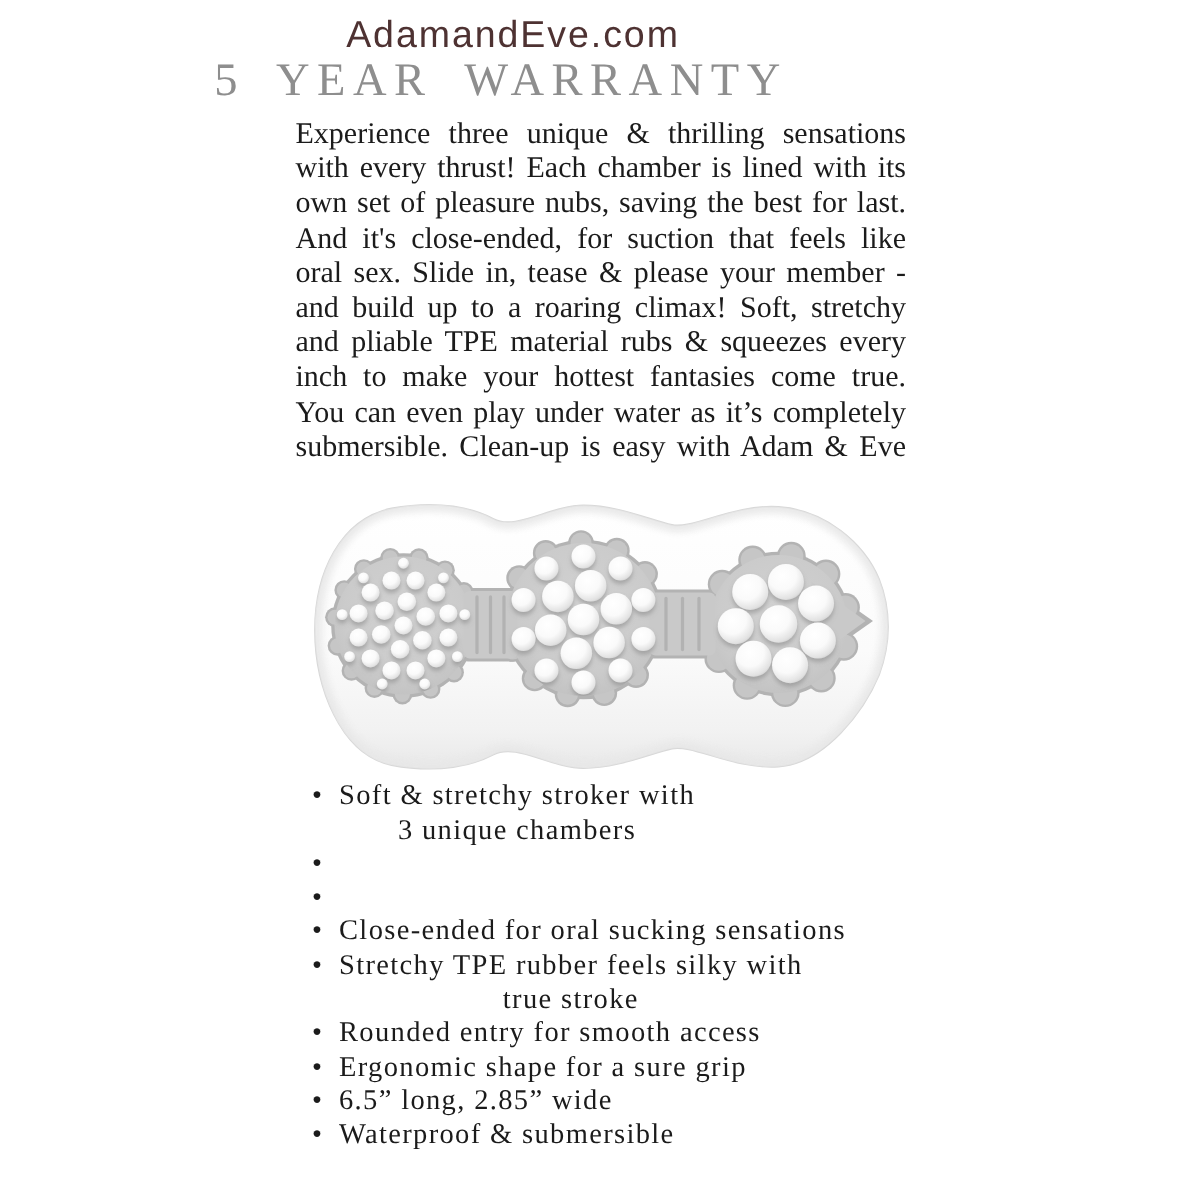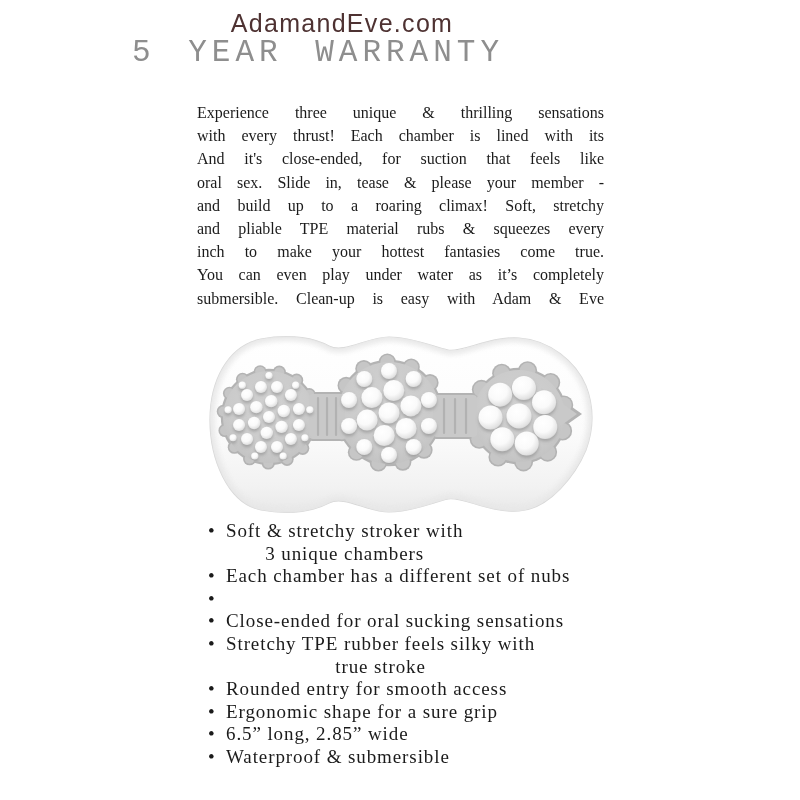--- a/index.html
+++ b/index.html
@@ -7,27 +7,27 @@
   .page{
     position:relative;width:800px;height:800px;overflow:hidden;background:#ffffff;
     font-family:"Liberation Serif",serif;color:var(--body-text,#1b1b1b);
   }
   .site{
     position:absolute;top:9px;left:0;width:684px;text-align:center;
     font-family:"Liberation Sans",sans-serif;font-size:25px;font-weight:400;
     letter-spacing:1.3px;color:var(--site-text,#4e3232);
   }
   .warranty{
-    position:absolute;top:35px;left:0;width:636px;text-align:center;
-    font-family:Liberation Mono, monospace;font-size:31px;font-weight:400;
+    position:absolute;top:35px;left:16px;width:636px;text-align:center;
+    font-family:Liberation Serif, serif;font-size:31px;font-weight:400;
     letter-spacing:5px;word-spacing:9px;color:var(--warranty-text,#8e8e8e);
   }
   .desc{
     position:absolute;left:197px;top:78px;width:407px;
-    font-size:16px;line-height:23.2px;margin-top:23px;
+    font-size:20px;line-height:23.2px;
   }
   .pl{text-align:justify;text-align-last:justify;white-space:normal;}
   .pl.last{text-align-last:left;}
   .cutwrap{position:absolute;left:203px;top:332px;width:394px;height:186px;}
   .cutwrap svg{display:block;width:394px;height:186px;}
   .features{
     position:absolute;left:208px;top:520px;width:400px;
     font-size:19px;line-height:22.6px;letter-spacing:0.9px;
   }
   .features ul{list-style:none;margin:0;padding:0;}
@@ -39,20 +39,21 @@
 <body>
 
 <div class="page">
 
   <div class="site">AdamandEve.com</div>
   <div class="warranty">5 YEAR WARRANTY</div>
 
   <div class="desc">
     <div class="pl">Experience three unique &amp; thrilling sensations</div>
     <div class="pl">with every thrust! Each chamber is lined with its</div>
+    <div class="pl">own set of pleasure nubs, saving the best for last.</div>
     <div class="pl">And it's close-ended, for suction that feels like</div>
     <div class="pl">oral sex. Slide in, tease &amp; please your member -</div>
     <div class="pl">and build up to a roaring climax! Soft, stretchy</div>
     <div class="pl">and pliable TPE material rubs &amp; squeezes every</div>
     <div class="pl">inch to make your hottest fantasies come true.</div>
     <div class="pl">You can even play under water as it’s completely</div>
     <div class="pl">submersible. Clean-up is easy with Adam &amp; Eve</div>
   </div>
 
   <div class="cutwrap" role="img" aria-label="Grayscale cutaway illustration of stroker showing three nub-lined chambers and close-ended tip">
@@ -303,23 +304,20 @@
     <ul>
       <li>
         <span class="blt">•</span>
         <span>
             <span class="fl">Soft &amp; stretchy stroker with</span>
             <span class="fl">3 unique chambers</span>
           </span>
       </li>
       <li>
         <span class="blt">•</span>
-        <span>
-            <span class="fl">Each chamber has a different set of nubs</span>
-          </span>
       </li>
       <li>
         <span class="blt">•</span>
       </li>
       <li>
         <span class="blt">•</span>
         <span>
             <span class="fl">Close-ended for oral sucking sensations</span>
           </span>
       </li>

